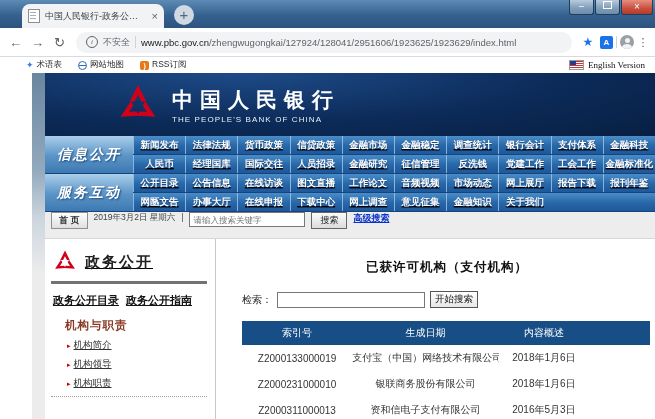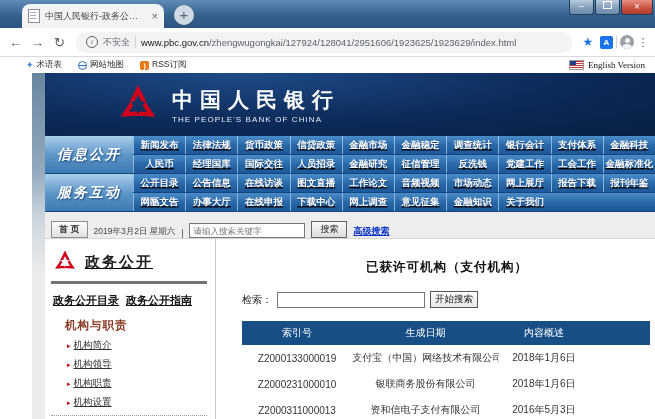--- a/index.html
+++ b/index.html
@@ -76,21 +76,21 @@
              border-bottom:1px solid #14457e;box-sizing:border-box;}
   .nav-rows{flex:1;display:flex;flex-direction:column;min-width:0;}
   .nav-row{display:flex;height:19px;box-sizing:border-box;background:linear-gradient(#4a8cc8,#2767a8 55%,#1d589a);
            border-bottom:1px solid #14457e;text-decoration:underline;}
   .nav-item{width:10%;display:flex;align-items:center;justify-content:center;font-size:9.5px;font-weight:bold;color:#fff;
             border-left:1px solid rgba(170,205,235,.75);box-sizing:border-box;text-shadow:0 1px 1px rgba(0,0,20,.45);
             white-space:nowrap;overflow:hidden;}
 
   
   .breadcrumb{margin-left:13px;height:27px;background:#ededed;border-bottom:1px solid #d7d7d7;display:flex;
-              align-items:flex-end;padding:0 8px 0 6px;gap:6px;font-size:8.5px;color:#444;box-sizing:border-box;}
+              align-items:flex-start;padding:0 8px 0 6px;gap:6px;font-size:8.5px;color:#444;box-sizing:border-box;}
   .home-btn{border:1px solid #8f8f8f;background:linear-gradient(#fdfdfd,#e0e0e0);padding:1px 7px;font-size:9px;
             font-weight:bold;color:#333;flex:0 0 auto;}
   .bc-date{white-space:nowrap;flex:0 0 auto;}
   .bc-loc{flex:1;line-height:10px;max-height:21px;overflow:hidden;min-width:0;}
   .bc-input{width:116px;height:15px;border:1px solid #777;font-size:8.5px;padding:0 3px;box-sizing:border-box;flex:0 0 auto;}
   .bc-btn{border:1px solid #666;background:linear-gradient(#fbfbfb,#dcdcdc);font-size:9px;padding:1px 8px;color:#222;flex:0 0 auto;}
   .bc-adv{color:#0a31c9;font-weight:bold;text-decoration:underline;font-size:9px;white-space:nowrap;flex:0 0 auto;}
 
   
   .content{margin-left:13px;display:flex;background:#fff;height:180px;}
@@ -290,24 +290,20 @@
                 <span class="sb-item-text">机构简介</span>
               </div>
               <div class="sb-item">
                 <span class="sb-arrow">▸</span>
                 <span class="sb-item-text">机构领导</span>
               </div>
               <div class="sb-item">
                 <span class="sb-arrow">▸</span>
                 <span class="sb-item-text">机构职责</span>
               </div>
-              <div class="sb-item">
-                <span class="sb-arrow">▸</span>
-                <span class="sb-item-text">机构设置</span>
-              </div>
             </div>
             <div class="sb-sec"></div>
           </div>
       </div>
 
       <div class="main">
         <div class="main-inner">
           <div class="pay-title">已获许可机构（支付机构）</div>
           <div class="m-search">
             <span>检索：</span>

